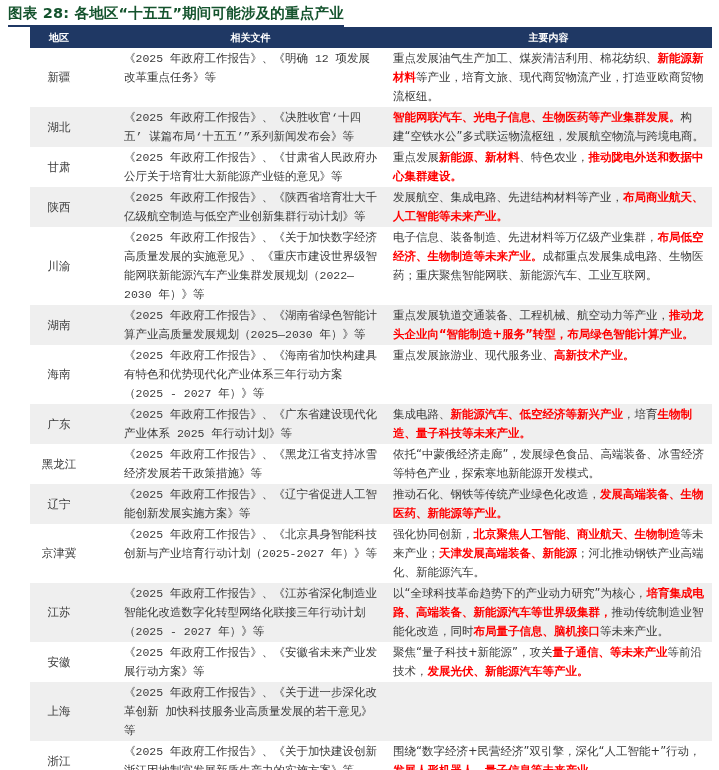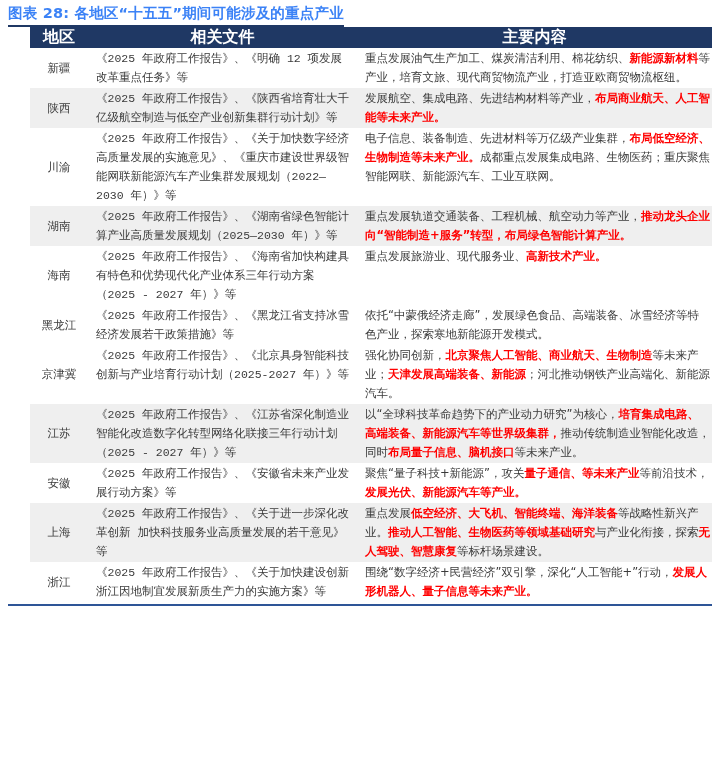--- a/index.html
+++ b/index.html
@@ -6,43 +6,43 @@
   html, body {
     width: 719px;
     background: #ffffff;
     font-family: "DejaVu Sans", "Liberation Sans", sans-serif;
   }
   .page { width: 719px; height: 770px; overflow: hidden; padding-top: 3px; }
 
   .fig-title {
     display: inline-block;
     margin-left: 8px;
-    color: #3b82f6;
+    color: #14532d;
     font-size: 14.5px;
     font-weight: bold;
     letter-spacing: 0.2px;
     padding-bottom: 2px;
     border-bottom: 2px solid #1f3864;
   }
 
   .tbl { width: 682px; margin-left: 30px; }
 
   .thead {
     display: flex;
     background: #1f3864;
     color: #ffffff;
-    font-size: 16px;
+    font-size: 10px;
     font-weight: bold;
     height: 21px;
     align-items: center;
   }
   .thead .th { text-align: center; }
 
   .col-region { width: 58px; flex: 0 0 58px; }
-  .col-files  { width: 269px; flex: 0 0 269px; }
+  .col-files  { width: 269px; flex: 0 0 269px; margin-left: 28px; }
   .col-content{ flex: 1 1 auto; }
 
   .trow {
     display: flex;
     font-size: 11.5px;
     line-height: 19px;
     color: #3a3a3a;
     padding: 1px 0;
     background: #ffffff;
   }
@@ -78,63 +78,82 @@
       <div class="th col-files">相关文件</div>
       <div class="th col-content">主要内容</div>
     </div>
     <div id="tbody">
         <div class="trow">
           <div class="td col-region">新疆</div>
           <div class="td col-files">《2025 年政府工作报告》、《明确 12 项发展改革重点任务》等</div>
           <div class="td col-content"><span>重点发展油气生产加工、煤炭清洁利用、棉花纺织、</span><span class="red">新能源新材料</span><span>等产业，培育文旅、现代商贸物流产业，打造亚欧商贸物流枢纽。</span></div>
         </div>
         <div class="trow alt">
+          <div class="td col-region">湖北</div>
+          <div class="td col-files">《2025 年政府工作报告》、《决胜收官‘十四五’ 谋篇布局‘十五五’”系列新闻发布会》等</div>
+          <div class="td col-content"><span class="red">智能网联汽车、光电子信息、生物医药等产业集群发展。</span><span>构建“空铁水公”多式联运物流枢纽，发展航空物流与跨境电商。</span></div>
+        </div>
+        <div class="trow">
+          <div class="td col-region">甘肃</div>
+          <div class="td col-files">《2025 年政府工作报告》、《甘肃省人民政府办公厅关于培育壮大新能源产业链的意见》等</div>
+          <div class="td col-content"><span>重点发展</span><span class="red">新能源、新材料</span><span>、特色农业，</span><span class="red">推动陇电外送和数据中心集群建设。</span></div>
+        </div>
+        <div class="trow alt">
           <div class="td col-region">陕西</div>
           <div class="td col-files">《2025 年政府工作报告》、《陕西省培育壮大千亿级航空制造与低空产业创新集群行动计划》等</div>
           <div class="td col-content"><span>发展航空、集成电路、先进结构材料等产业，</span><span class="red">布局商业航天、人工智能等未来产业。</span></div>
         </div>
         <div class="trow">
           <div class="td col-region">川渝</div>
           <div class="td col-files">《2025 年政府工作报告》、《关于加快数字经济高质量发展的实施意见》、《重庆市建设世界级智能网联新能源汽车产业集群发展规划（2022—2030 年）》等</div>
           <div class="td col-content"><span>电子信息、装备制造、先进材料等万亿级产业集群，</span><span class="red">布局低空经济、生物制造等未来产业。</span><span>成都重点发展集成电路、生物医药；重庆聚焦智能网联、新能源汽车、工业互联网。</span></div>
         </div>
         <div class="trow alt">
           <div class="td col-region">湖南</div>
           <div class="td col-files">《2025 年政府工作报告》、《湖南省绿色智能计算产业高质量发展规划（2025—2030 年）》等</div>
           <div class="td col-content"><span>重点发展轨道交通装备、工程机械、航空动力等产业，</span><span class="red">推动龙头企业向“智能制造+服务”转型，布局绿色智能计算产业。</span></div>
         </div>
         <div class="trow">
           <div class="td col-region">海南</div>
           <div class="td col-files">《2025 年政府工作报告》、《海南省加快构建具有特色和优势现代化产业体系三年行动方案（2025 - 2027 年）》等</div>
           <div class="td col-content"><span>重点发展旅游业、现代服务业、</span><span class="red">高新技术产业。</span></div>
         </div>
+        <div class="trow alt">
+          <div class="td col-region">广东</div>
+          <div class="td col-files">《2025 年政府工作报告》、《广东省建设现代化产业体系 2025 年行动计划》等</div>
+          <div class="td col-content"><span>集成电路、</span><span class="red">新能源汽车、低空经济等新兴产业</span><span>，培育</span><span class="red">生物制造、量子科技等未来产业。</span></div>
+        </div>
         <div class="trow">
           <div class="td col-region">黑龙江</div>
           <div class="td col-files">《2025 年政府工作报告》、《黑龙江省支持冰雪经济发展若干政策措施》等</div>
           <div class="td col-content"><span>依托“中蒙俄经济走廊”，发展绿色食品、高端装备、冰雪经济等特色产业，探索寒地新能源开发模式。</span></div>
+        </div>
+        <div class="trow alt">
+          <div class="td col-region">辽宁</div>
+          <div class="td col-files">《2025 年政府工作报告》、《辽宁省促进人工智能创新发展实施方案》等</div>
+          <div class="td col-content"><span>推动石化、钢铁等传统产业绿色化改造，</span><span class="red">发展高端装备、生物医药、新能源等产业。</span></div>
         </div>
         <div class="trow">
           <div class="td col-region">京津冀</div>
           <div class="td col-files">《2025 年政府工作报告》、《北京具身智能科技创新与产业培育行动计划（2025-2027 年）》等</div>
           <div class="td col-content"><span>强化协同创新，</span><span class="red">北京聚焦人工智能、商业航天、生物制造</span><span>等未来产业；</span><span class="red">天津发展高端装备、新能源</span><span>；河北推动钢铁产业高端化、新能源汽车。</span></div>
         </div>
         <div class="trow alt">
           <div class="td col-region">江苏</div>
           <div class="td col-files">《2025 年政府工作报告》、《江苏省深化制造业智能化改造数字化转型网络化联接三年行动计划（2025 - 2027 年）》等</div>
           <div class="td col-content"><span>以“全球科技革命趋势下的产业动力研究”为核心，</span><span class="red">培育集成电路、高端装备、新能源汽车等世界级集群，</span><span>推动传统制造业智能化改造，同时</span><span class="red">布局量子信息、脑机接口</span><span>等未来产业。</span></div>
         </div>
         <div class="trow">
           <div class="td col-region">安徽</div>
           <div class="td col-files">《2025 年政府工作报告》、《安徽省未来产业发展行动方案》等</div>
           <div class="td col-content"><span>聚焦“量子科技+新能源”，攻关</span><span class="red">量子通信、等未来产业</span><span>等前沿技术，</span><span class="red">发展光伏、新能源汽车等产业。</span></div>
         </div>
         <div class="trow alt">
           <div class="td col-region">上海</div>
           <div class="td col-files">《2025 年政府工作报告》、《关于进一步深化改革创新 加快科技服务业高质量发展的若干意见》等</div>
-          <div class="td col-content"><span>重点发展</span><span class="red">低空经济、大飞机、智能终端、海洋装备</span><span>等战略性新兴产业。</span><span class="red">推动人工智能、生物医药等领域基础研究</span><span>与产业化衔接，探索</span><span class="red">无人驾驶、智慧康复</span><span>等标杆场景建设。</span></div>
         </div>
         <div class="trow">
           <div class="td col-region">浙江</div>
           <div class="td col-files">《2025 年政府工作报告》、《关于加快建设创新浙江因地制宜发展新质生产力的实施方案》等</div>
           <div class="td col-content"><span>围绕“数字经济+民营经济”双引擎，深化“人工智能+”行动，</span><span class="red">发展人形机器人、量子信息等未来产业。</span></div>
         </div>
       </div>
   </div>
 
   <div class="src-rule"></div>

